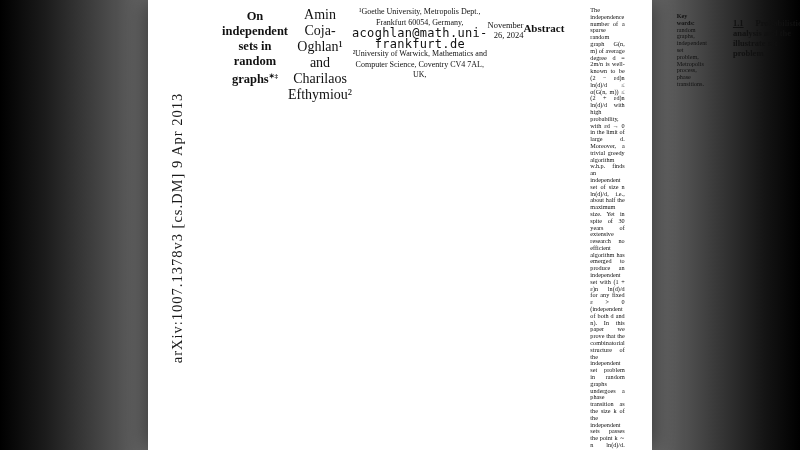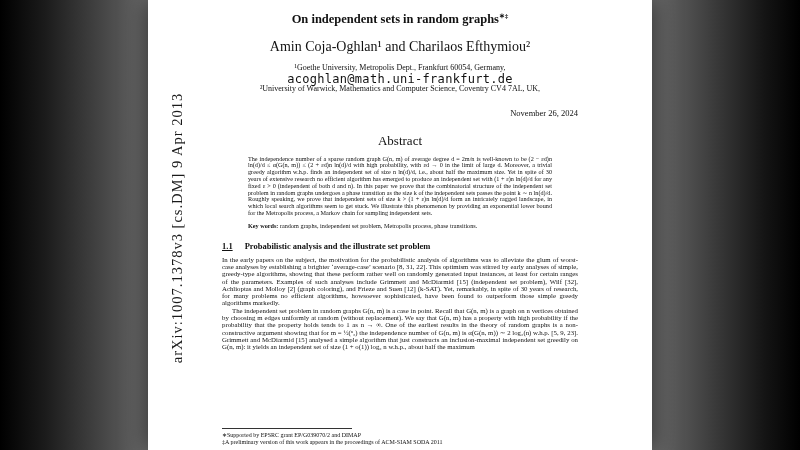--- a/index.html
+++ b/index.html
@@ -23,33 +23,33 @@
   .stamp-anchor > span {
     position: absolute; display: block; white-space: nowrap;
     transform: translate(-50%, -50%) rotate(-90deg);
     font-family: "Liberation Serif", serif;
     font-size: 14.5px; letter-spacing: 1px; color: #1a1a1a;
   }
   .content {
     position: absolute; inset: 0;
     box-sizing: border-box;
     padding: 7px 74px 4px 74px;
-    display: flex; flex-direction: column;
+    display: flex; flex-direction: row;
     color: #111;
   }
   .title {
     font-size: 12.5px; font-weight: bold; text-align: center;
     margin: 2px 0 12px 0; line-height: 15px;
   }
   .title sup { font-size: 7px; }
   .authors { font-size: 14px; text-align: center; margin-bottom: 8px; }
   .affil { font-size: 8px; text-align: center; line-height: 10.5px; }
   .email { font-family: "DejaVu Sans Mono", monospace; font-size: 12px; letter-spacing: 0.3px; }
   .date { font-size: 8.5px; text-align: right; margin: 13px 0 0 0; }
-  .abstract-heading { font-size: 13px; font-weight: normal; text-align: center; margin: 15px 0 7px 0; }
+  .abstract-heading { font-size: 11px; font-weight: bold; text-align: center; margin: 15px 0 7px 0; }
   .abstract { font-size: 6.2px; line-height: 6.8px; text-align: justify; margin: 0 26px; }
   .keywords { font-size: 6.2px; line-height: 6.8px; text-align: justify; margin: 6px 26px 0 26px; }
   .keywords .kw-label { font-weight: bold; }
   .sec-heading { font-size: 10.5px; font-weight: bold; margin: 28px 0 0 0; }
   .sec-heading .sec-num { margin-right: 10px; }
   .subsec-heading { font-size: 8.5px; font-weight: bold; margin: 11px 0 0 0; }
   .subsec-heading .sec-num { margin-right: 12px; text-decoration: underline; }
   .para { font-size: 6.8px; line-height: 7.3px; text-align: justify; margin: 5px 0 0 0; }
   .para.indent { text-indent: 10px; margin-top: 0; }
   .footnotes { margin-top: auto; }

